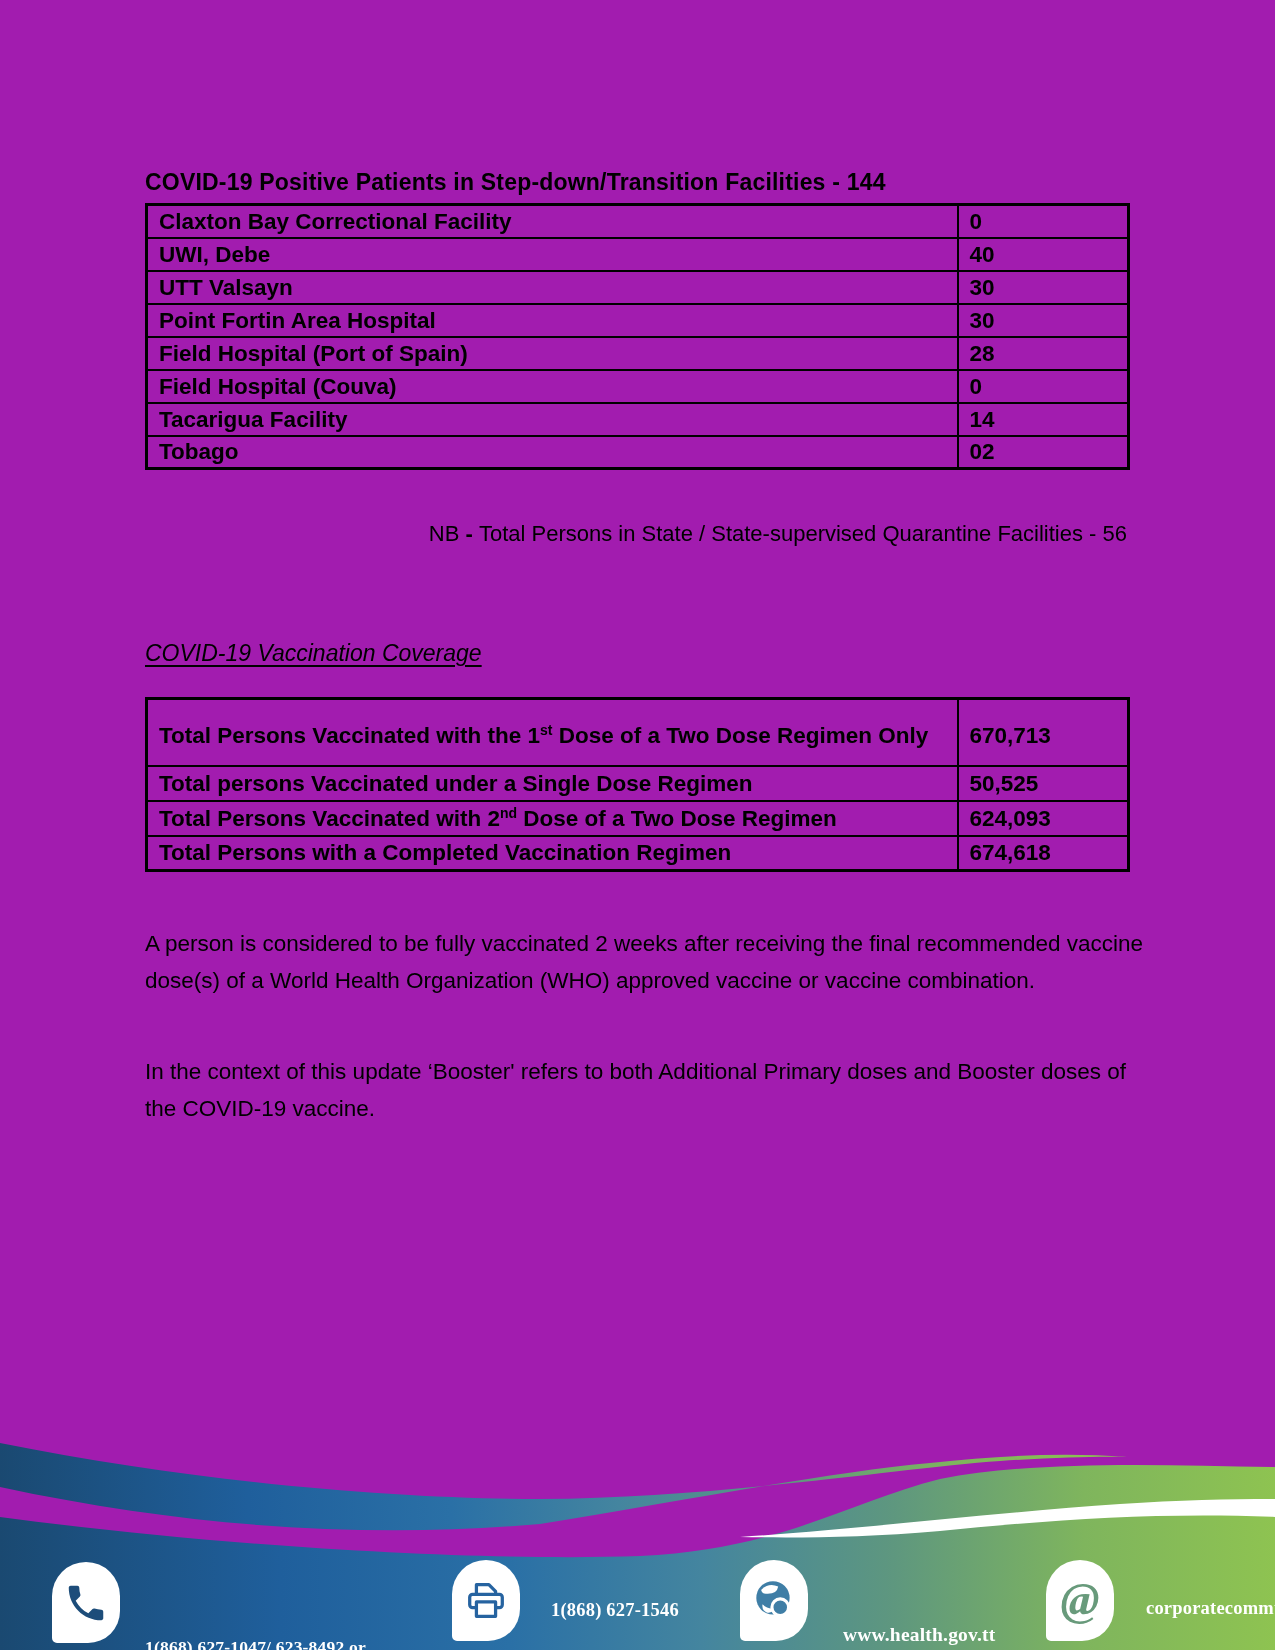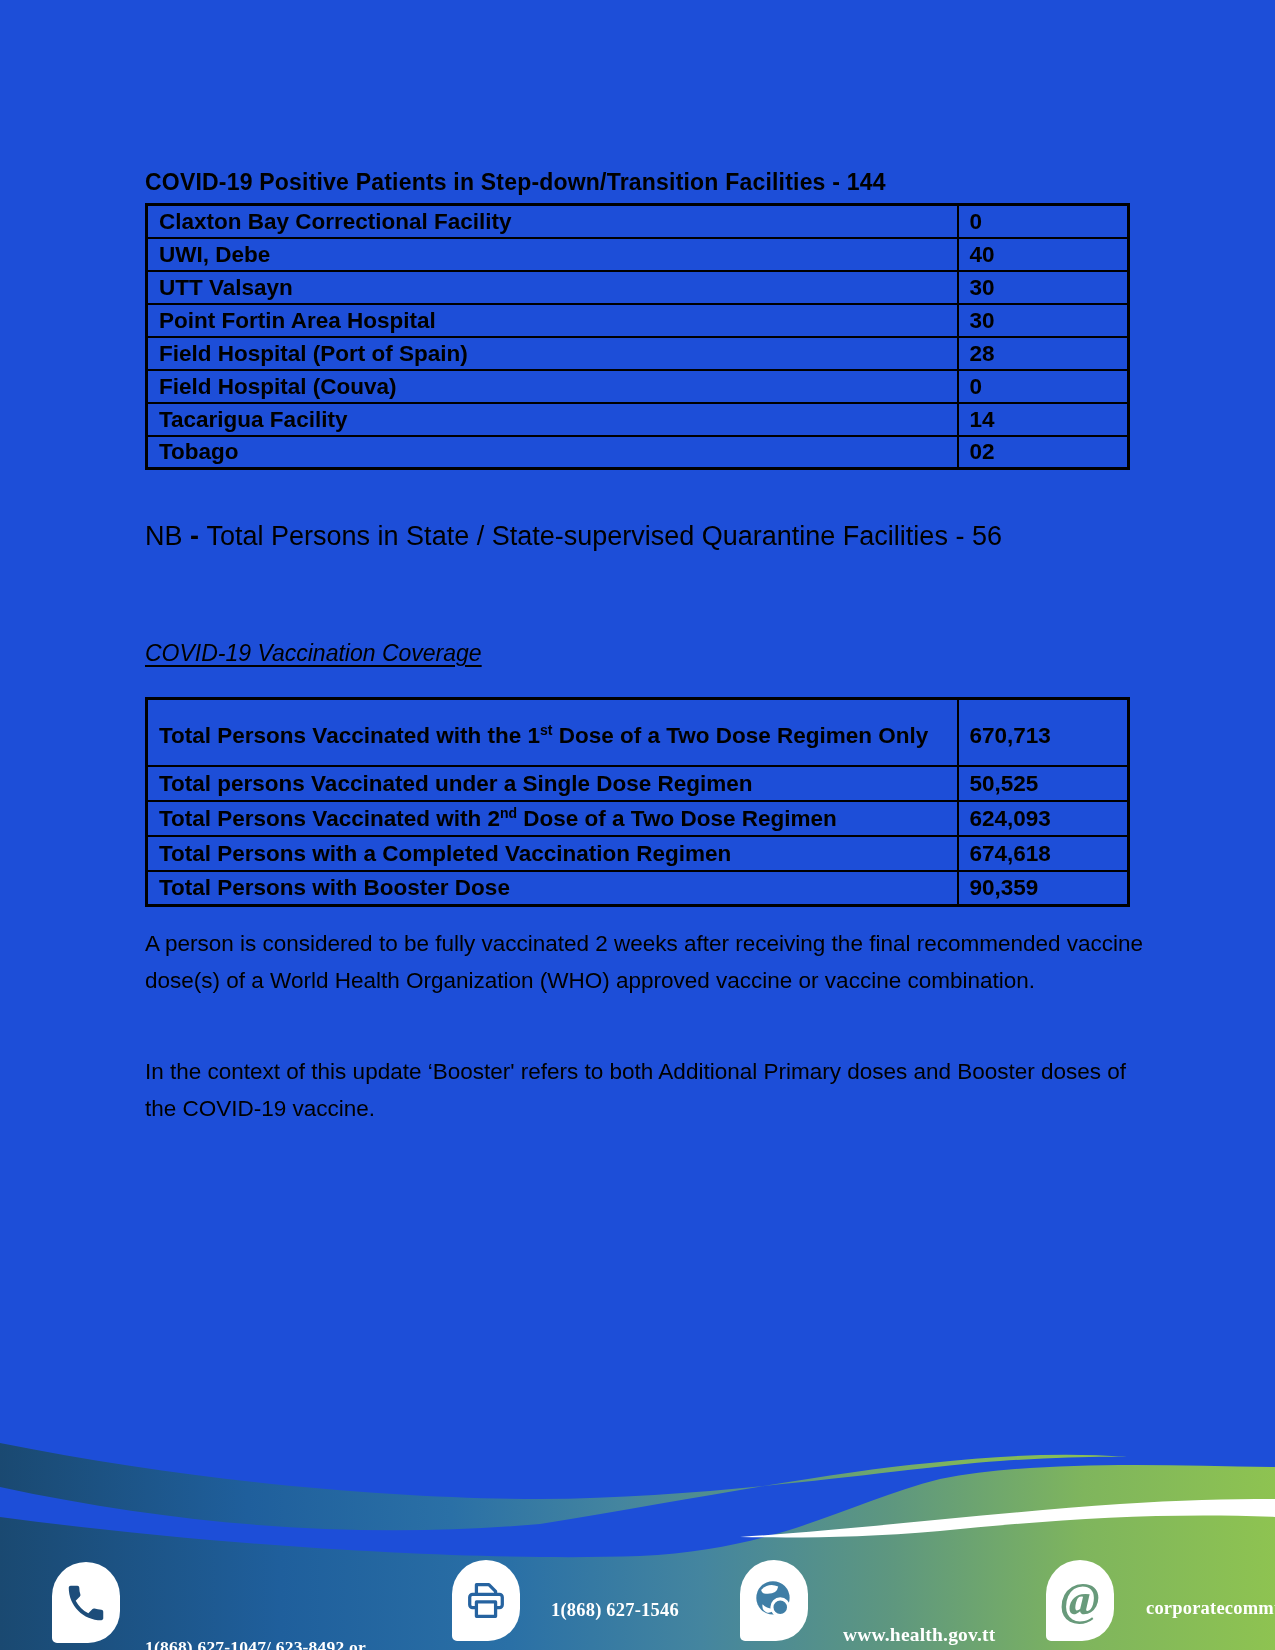--- a/index.html
+++ b/index.html
@@ -1,39 +1,39 @@
 <!DOCTYPE html>
 <html><head>
 <meta charset="utf-8">
 <style>
   * { margin:0; padding:0; box-sizing:border-box; }
   html,body { background:#ffffff; }
   .page {
     position:relative; width:1275px; height:1650px; margin:0 auto;
-    background:#1d4ed8; overflow:hidden;
+    background:#a21caf; overflow:hidden;
     font-family:"Liberation Sans", sans-serif; color:#000;
   }
   .content-abs { position:absolute; left:145px; width:982px; }
 
   .doc-title { top:169px; font-size:23px; font-weight:bold; letter-spacing:0.2px; }
 
   table.data-table {
     border-collapse:collapse; width:982px; table-layout:fixed;
     border:3px solid #000;
   }
   table.data-table td {
     border:2px solid #000; font-size:22.5px; font-weight:bold;
     padding:1px 11px 0 11px; vertical-align:middle;
   }
   .t1 { top:203px; }
   .t1 td { height:33px; }
   col.facility-col { width:811px; }
   col.value-col { width:171px; }
 
-  .nb-line { top:521px; font-size:27px; }
+  .nb-line { top:521px; font-size:22px;text-align:right; }
   .nb-line .nb-dash { font-weight:bold; }
 
   .vax-heading {
     top:640px; font-size:23px;
     text-decoration:underline; text-underline-offset:4px; text-decoration-thickness:2px;font-style:italic;
   }
 
   .t2 { top:697px; }
   .t2 td { height:35px; }
   .t2 tr.dbl td { height:67px; vertical-align:top; padding-top:20px; line-height:32px; }
@@ -139,24 +139,20 @@
         <td><span>Total persons Vaccinated under a Single Dose Regimen</span><sup></sup><span></span></td>
         <td>50,525</td>
       </tr>
       <tr>
         <td><span>Total Persons Vaccinated with 2</span><sup>nd</sup><span> Dose of a Two Dose Regimen</span></td>
         <td>624,093</td>
       </tr>
       <tr>
         <td><span>Total Persons with a Completed Vaccination Regimen</span><sup></sup><span></span></td>
         <td>674,618</td>
-      </tr>
-      <tr>
-        <td><span>Total Persons with Booster Dose</span><sup></sup><span></span></td>
-        <td>90,359</td>
       </tr>
     </tbody>
   </table>
 
   <div class="content-abs para para1">A person is considered to be fully vaccinated 2 weeks after receiving the final recommended vaccine dose(s) of a  World Health Organization (WHO) approved vaccine or vaccine combination.</div>
   <div class="content-abs para para2">In the context of this update ‘Booster' refers to both Additional Primary doses and Booster doses of the COVID-19 vaccine.</div>
 
   <svg class="footer-wave" viewBox="0 0 1275 270" preserveAspectRatio="none">
     <defs>
       <linearGradient id="waveGrad" x1="0" y1="0" x2="1" y2="0">

